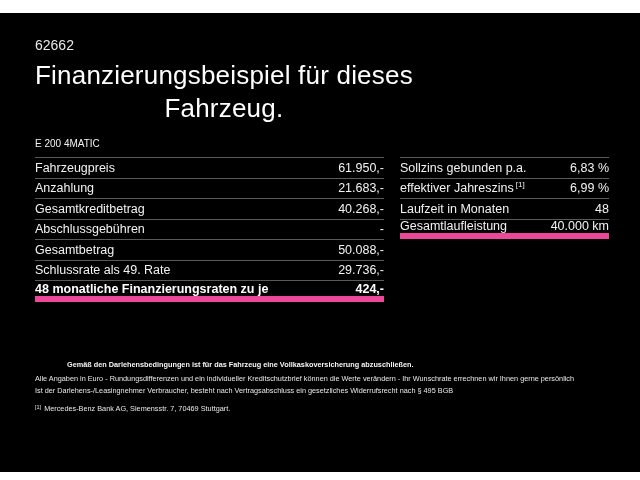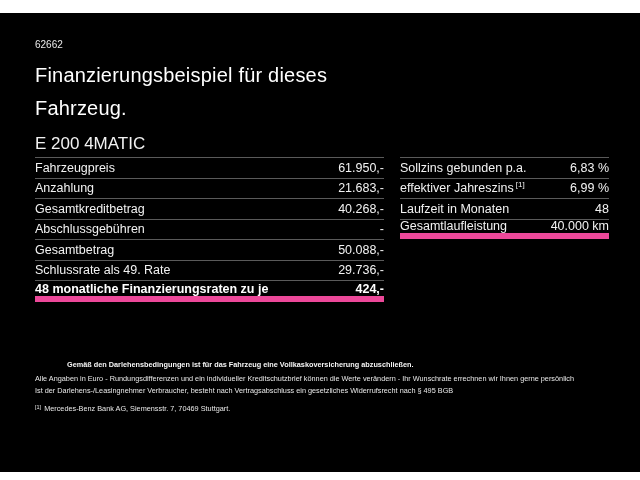--- a/index.html
+++ b/index.html
@@ -21,39 +21,40 @@
     left: 0;
     width: 640px;
     height: 459px;
     background: #000000;
     color: #f2f2f2;
   }
   .ref-number {
     position: absolute;
     left: 35px;
     top: 26px;
-    font-size: 10px;
+    font-size: 14px;
     line-height: 12px;
     color: #e8e8e8;
   }
   .page-title {
     position: absolute;
     left: 35px;
     top: 46px;
-    font-size: 20px;
+    font-size: 26px;
     line-height: 33px;
     font-weight: 400;
     color: #ffffff;
     letter-spacing: 0.2px;
+    text-align: center;
   }
   .model-name {
     position: absolute;
     left: 35px;
     top: 124px;
-    font-size: 17px;
+    font-size: 10px;
     line-height: 14px;
     color: #f2f2f2;
   }
   .tables {
     position: absolute;
     left: 35px;
     top: 144px;
     width: 572px;
     display: flex;
     gap: 16px;

